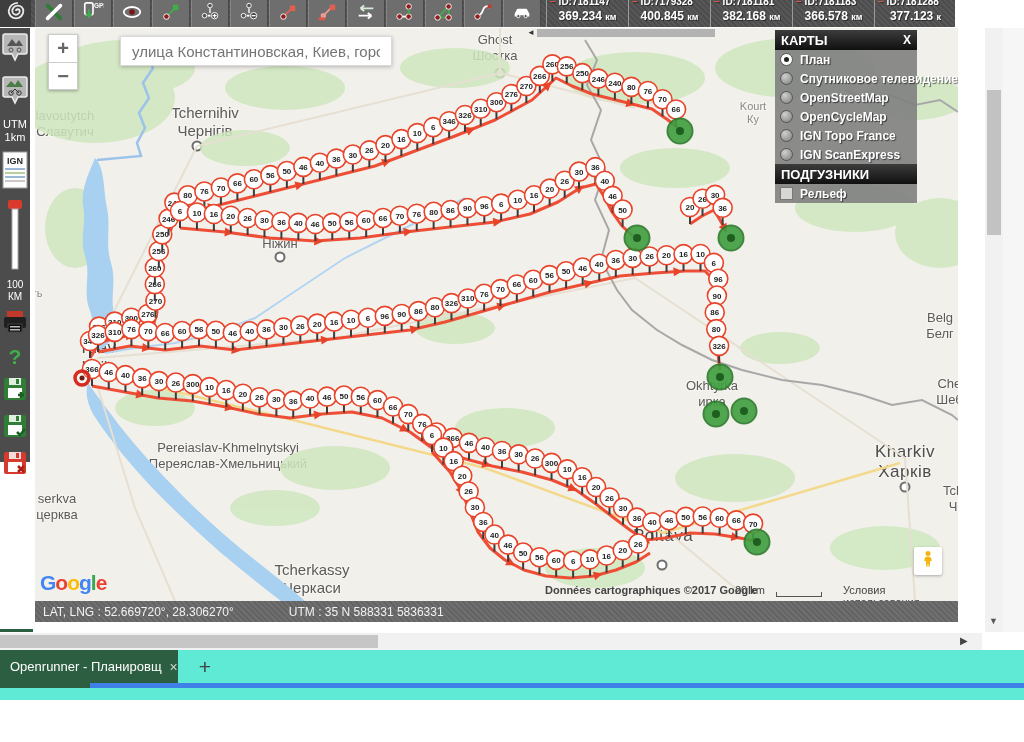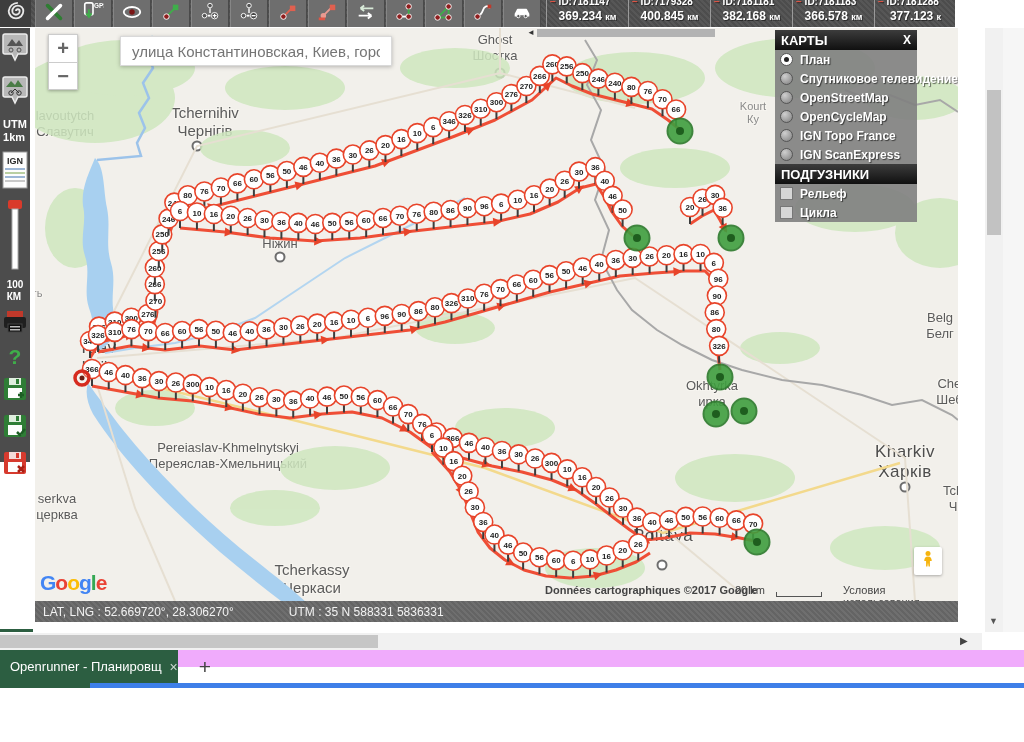--- a/index.html
+++ b/index.html
@@ -18,21 +18,21 @@
   .slot{width:81px;height:27px;border-left:1px solid #9a9a9a;color:#fff;overflow:hidden;cursor:pointer;}
   .sid{font-size:10px;font-weight:bold;margin-top:-4px;white-space:nowrap;padding-left:3px;
        text-shadow:1px 1px 0 rgba(0,0,0,.45);}
   .sid .dash{color:#e05545;font-weight:bold;}
   .sdist{font-size:12px;font-weight:bold;text-align:center;margin-top:2px;text-shadow:1px 1px 0 rgba(0,0,0,.45);white-space:nowrap;}
   .sdist small{font-size:9px;font-weight:bold;}
   
   .sidebar{position:absolute;left:0;top:28px;width:30px;height:434px;background:#4c4c4c;
     display:flex;flex-direction:column;align-items:center;gap:7px;padding-top:4px;box-sizing:border-box;}
   .sbtn{width:28px;display:flex;flex-direction:column;align-items:center;justify-content:center;cursor:pointer;}
-  .sbtxt{color:#fff;font-weight:bold;font-size:10px;line-height:1.2;}
+  .sbtxt{color:#fff;font-weight:normal;font-size:10px;text-align:center;line-height:1.2;}
   
   .map{position:absolute;left:35px;top:28px;width:923px;height:573px;background:#f2f0eb;overflow:hidden;}
   .map svg.geo{position:absolute;left:0;top:0;z-index:2;pointer-events:none;}
   .cities{position:absolute;left:0;top:0;width:100%;height:100%;z-index:1;}
   .city{position:absolute;transform:translate(-50%,-50%);text-align:center;color:#5b5b5b;
     text-shadow:-1px -1px 0 #f7f5f0,1px -1px 0 #f7f5f0,-1px 1px 0 #f7f5f0,1px 1px 0 #f7f5f0;white-space:nowrap;line-height:1.2;margin-top:8px;}
   .city.lg2{font-size:17px;letter-spacing:.5px;color:#4e4e4e;}
   .city.lg{font-size:15px;}
   .city.md{font-size:13px;}
   .city.sm{font-size:11px;color:#8a8a8a;}
@@ -73,21 +73,21 @@
   .statusbar .utm{margin-left:55px;}
   
   .greenline{position:absolute;left:0;top:629px;width:33px;height:3px;background:#2c5e41;}
   .hscroll{position:absolute;left:0;top:633px;width:982px;height:17px;background:#f1f1f1;}
   .hthumb{position:absolute;left:0;top:2px;width:378px;height:13px;background:#c6c6c6;cursor:pointer;}
   .harrow{position:absolute;left:960px;top:2px;font-size:10px;color:#444;cursor:pointer;}
   .vscroll{position:absolute;left:985px;top:28px;width:18px;height:604px;background:#f1f1f1;}
   .vthumb{position:absolute;left:2px;top:62px;width:14px;height:145px;background:#c2c2c2;cursor:pointer;}
   .varrow{position:absolute;left:4px;top:588px;font-size:9px;color:#555;cursor:pointer;}
   .rightpad{position:absolute;left:1003px;top:28px;width:21px;height:604px;background:#f6f6f6;}
-  .tabbar{position:absolute;left:0;top:650px;width:1024px;height:17px;background:#f0abfc;}
+  .tabbar{position:absolute;left:0;top:650px;width:1024px;height:50px;background:#5eead4;}
   .tab{position:absolute;left:0;top:0;width:178px;height:33px;background:#2c5e41;color:#fff;font-size:13px;
     display:flex;align-items:center;padding-left:10px;box-sizing:border-box;cursor:pointer;white-space:nowrap;}
   .tclose{margin-left:8px;color:#cdd8d1;font-size:14px;cursor:pointer;}
   .newtab{position:absolute;left:190px;top:2px;width:30px;height:29px;color:#444;font-size:21px;text-align:center;line-height:29px;cursor:pointer;}
   .greenstub{position:absolute;left:0;top:683px;width:90px;height:5px;background:#2c5e41;}
   .bluebar{position:absolute;left:90px;top:683px;width:934px;height:5px;background:#3e7fe8;}
 </style>
 </head>
 <body>
 
@@ -1028,24 +1028,20 @@
             <span class="radio"></span>
             <span>IGN ScanExpress</span>
           </div>
         </div>
       <div class="lhead2">ПОДГУЗНИКИ</div>
       <div id="overlayLayers">
           <div class="lrow">
             <span class="cbox"></span>
             <span>Рельеф</span>
           </div>
-          <div class="lrow">
-            <span class="cbox"></span>
-            <span>Цикла</span>
-          </div>
         </div>
     </div>
 
     <div class="glogo" id="glogo"><span style="color:#4285F4">G</span><span style="color:#EA4335">o</span><span style="color:#FBBC05">o</span><span style="color:#4285F4">g</span><span style="color:#34A853">l</span><span style="color:#EA4335">e</span></div>
 
     <div class="attrib">
       <span class="a1">Données cartographiques ©2017 Google</span>
       <span class="a2">20 km</span>
       <span class="scalebar"></span>
       <span class="a3">Условия использования</span>

